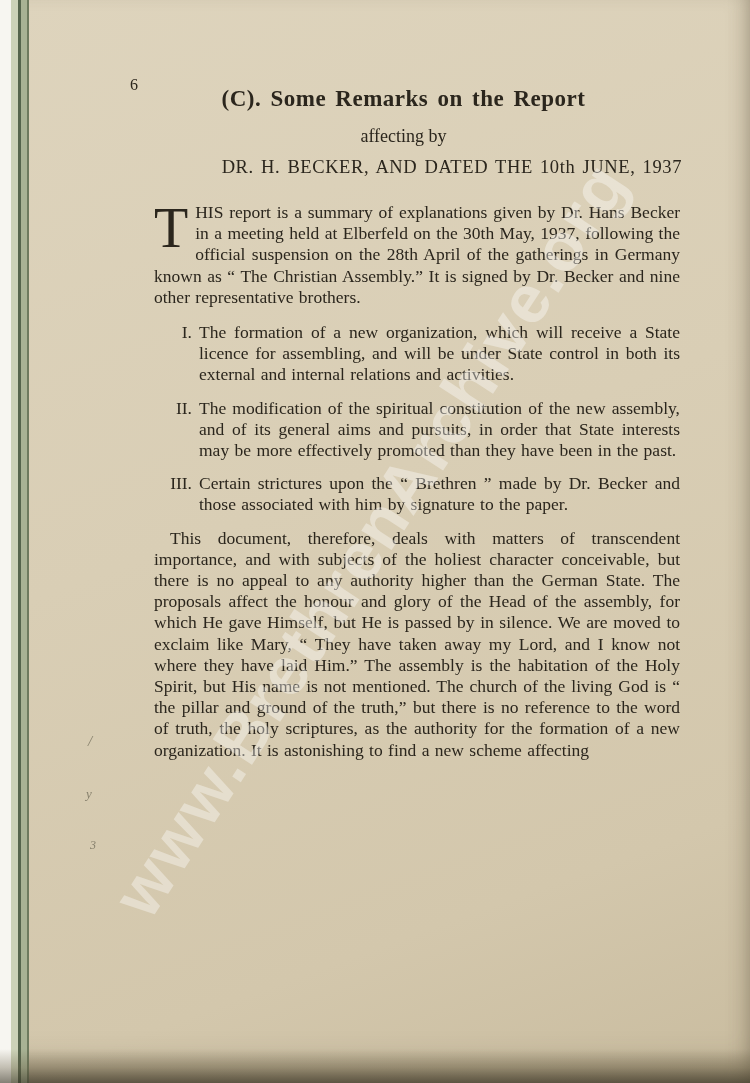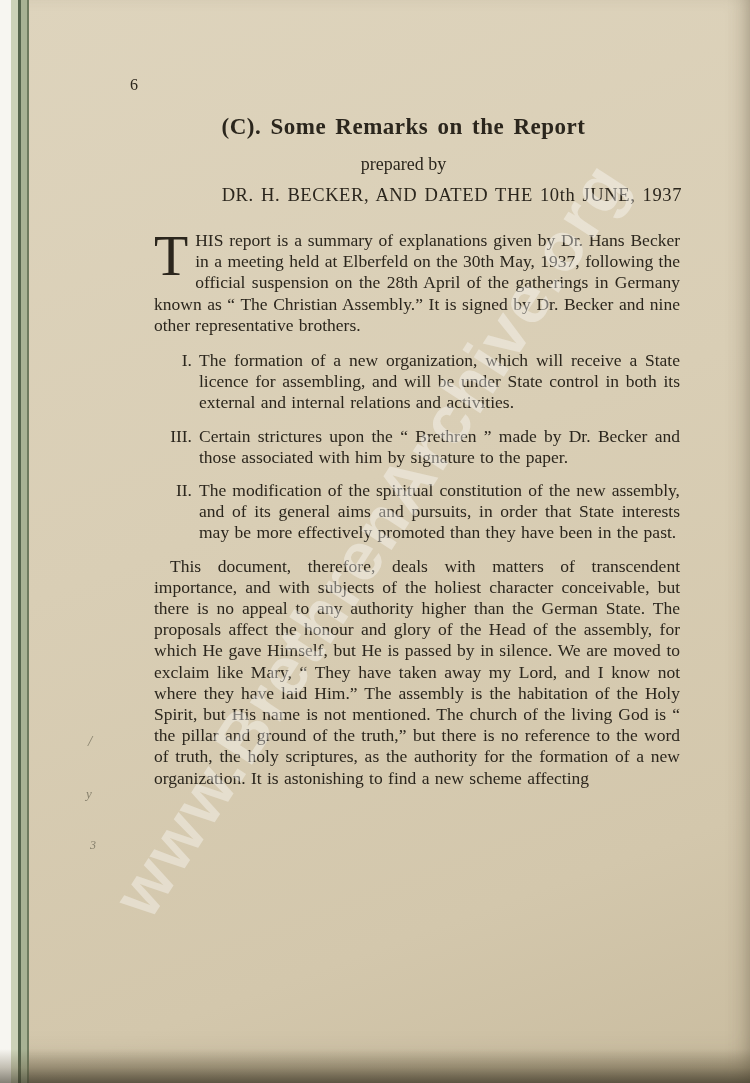--- a/index.html
+++ b/index.html
@@ -25,21 +25,21 @@
   .edge-mid    { position:absolute; left:21px; top:0; bottom:0; width:6px; background:#a8b294; }
   .edge-dark2  { position:absolute; left:27px; top:0; bottom:0; width:2px; background:#6e7a5e; }
   .edge-bottom {
     position:absolute; left:0; right:0; bottom:0; height:34px;
     background: linear-gradient(180deg, rgba(120,105,75,0) 0%, rgba(95,85,60,0.35) 55%, rgba(55,50,35,0.6) 100%);
   }
 
   .paper {
     position: absolute;
     left: 29px; top: 0; right: 0; bottom: 0;
-    padding: 74px 68px 0 96px;
+    padding: 46px 68px 0 96px;
     box-sizing: border-box;
     color: #2b261d;
   }
 
   .page-number {
     position: absolute;
     left: 130px;
     top: 76px;
     font-size: 16px;
     color: #2b261d;
@@ -142,44 +142,44 @@
   <div class="page-number">6</div>
 
   <span class="margin-mark mark-1">/</span>
   <span class="margin-mark mark-2">y</span>
   <span class="margin-mark mark-3">3</span>
 
   <div class="paper">
 
     <h1 class="heading">(C). Some Remarks on the Report</h1>
 
-    <p class="prepared-by">prepared by</p>
+    <p class="prepared-by">affecting by</p>
 
     <p class="byline">DR. H. BECKER, AND DATED THE 10th JUNE, 1937</p>
 
     <div class="body-col">
 
       <p class="para"><span class="drop-cap">T</span><span>HIS report is a summary of explanations given by Dr. Hans Becker in a meeting held at Elberfeld on the 30th May, 1937, following the official suspension on the 28th April of the gatherings in Germany known as “ The Christian Assembly.”  It is signed by Dr. Becker and nine other representative brothers.</span></p>
 
 
       <div class="topics">
 
         <div class="topic-row">
           <span class="topic-numeral">I.</span>
           <span class="topic-text">The formation of a new organization, which will receive a State licence for assembling, and will be under State control in both its external and internal relations and activities.</span>
         </div>
 
         <div class="topic-row">
-          <span class="topic-numeral">III.</span>
-          <span class="topic-text">Certain strictures upon the “ Brethren ” made by Dr. Becker and those associated with him by signature to the paper.</span>
+          <span class="topic-numeral">II.</span>
+          <span class="topic-text">The modification of the spiritual constitution of the new assembly, and of its general aims and pursuits, in order that State interests may be more effectively promoted than they have been in the past.</span>
         </div>
 
         <div class="topic-row">
-          <span class="topic-numeral">II.</span>
-          <span class="topic-text">The modification of the spiritual constitution of the new assembly, and of its general aims and pursuits, in order that State interests may be more effectively promoted than they have been in the past.</span>
+          <span class="topic-numeral">III.</span>
+          <span class="topic-text">Certain strictures upon the “ Brethren ” made by Dr. Becker and those associated with him by signature to the paper.</span>
         </div>
 
       </div>
 
       <p class="para indent">This document, therefore, deals with matters of transcendent importance, and with subjects of the holiest character conceivable, but there is no appeal to any authority higher than the German State.  The proposals affect the honour and glory of the Head of the assembly, for which He gave Himself, but He is passed by in silence.  We are moved to exclaim like Mary, “ They have taken away my Lord, and I know not where they have laid Him.”  The assembly is the habitation of the Holy Spirit, but His name is not mentioned.  The church of the living God is “ the pillar and ground of the truth,” but there is no reference to the word of truth, the holy scriptures, as the authority for the formation of a new organization.  It is astonishing to find a new scheme affecting</p>
 
     </div>
   </div>
 
   <div class="watermark">www.BrethrenArchive.org</div>

